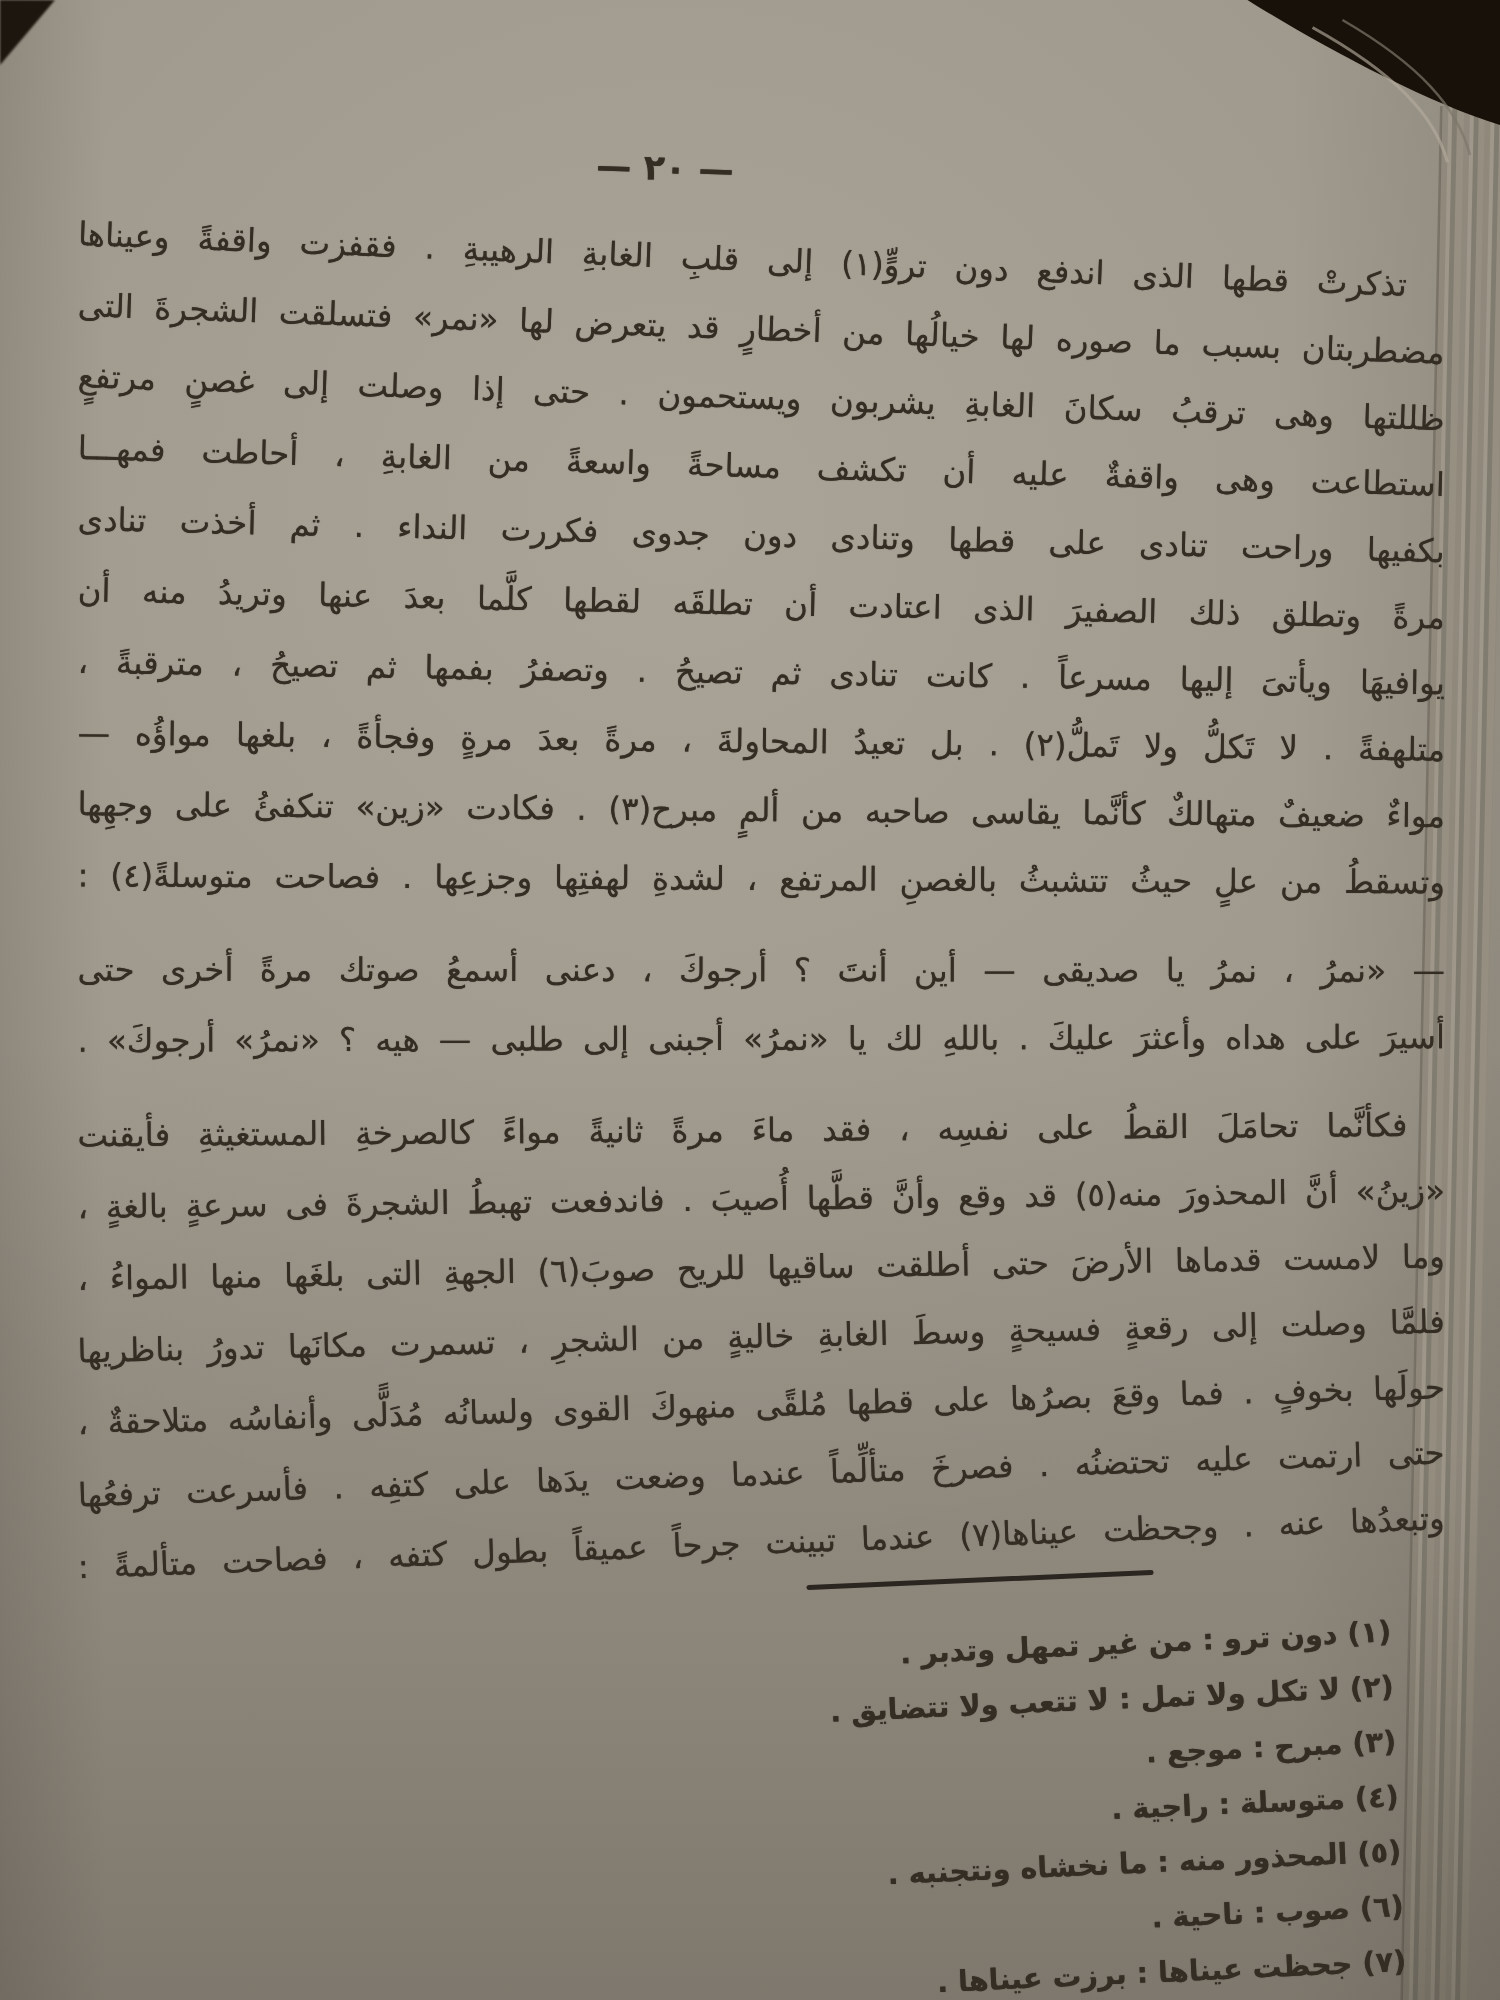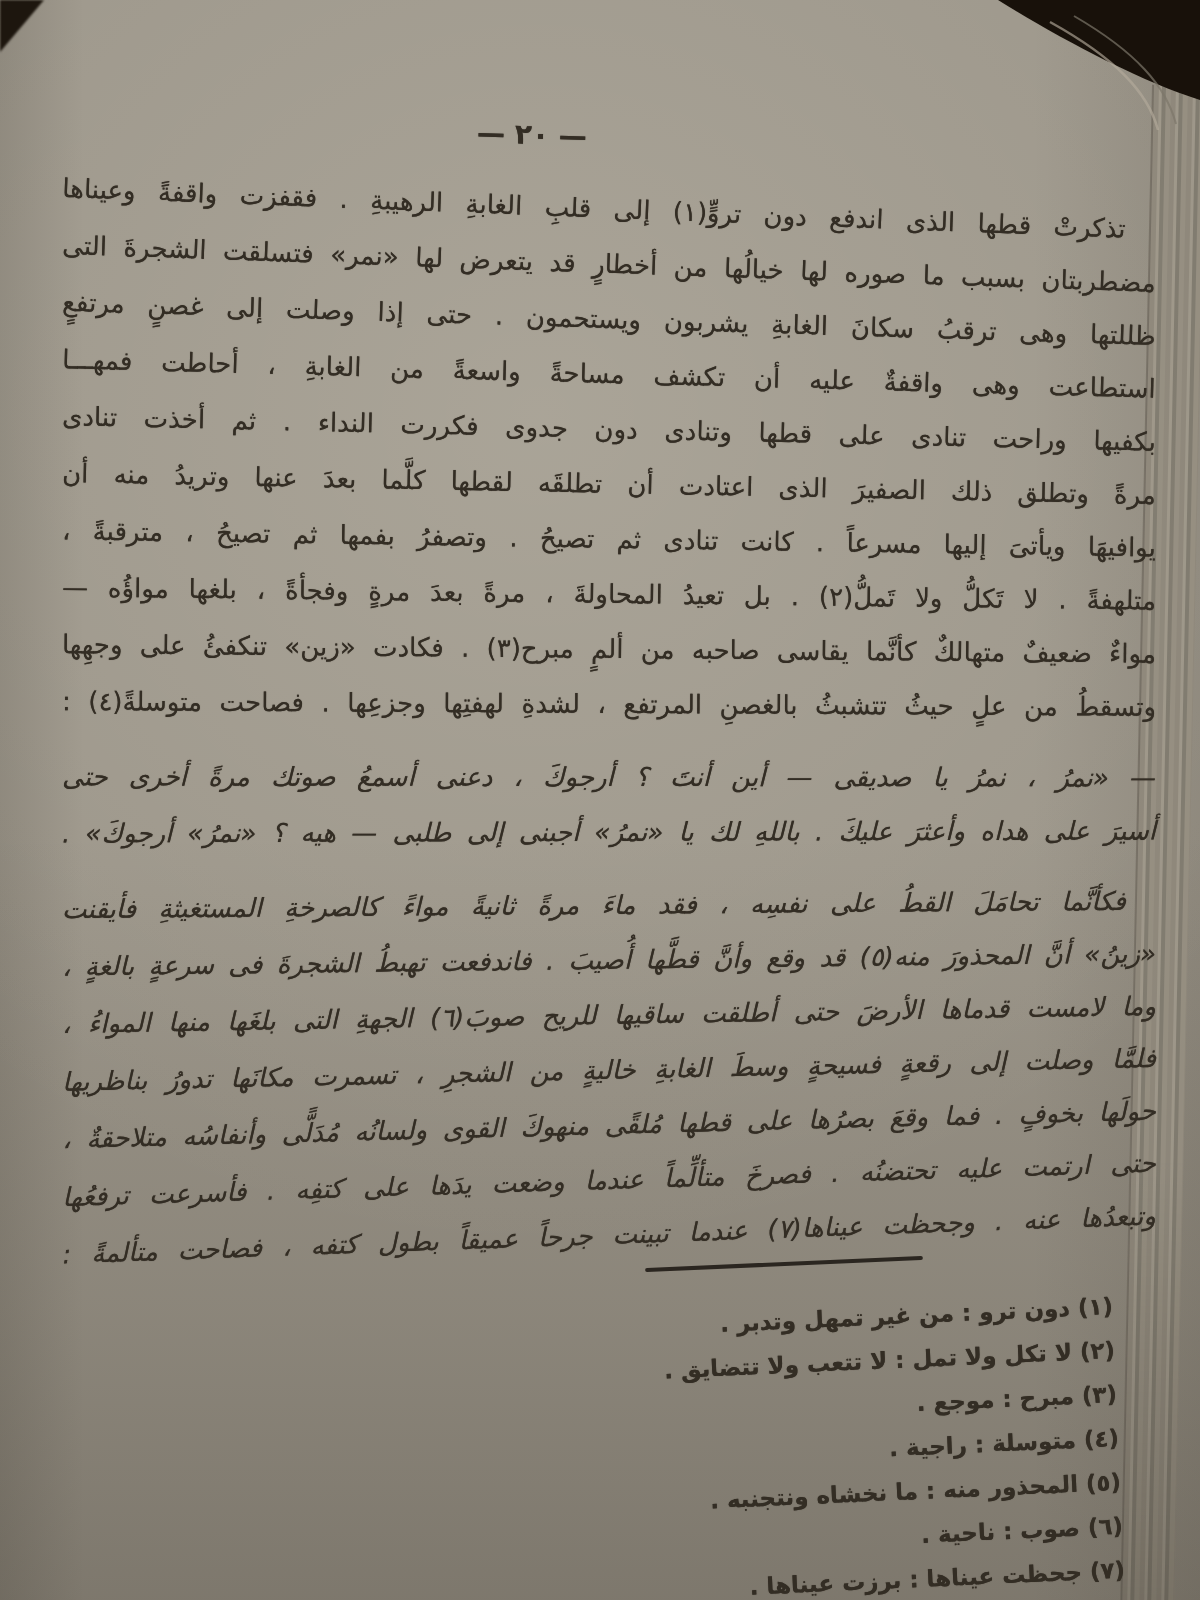--- a/index.html
+++ b/index.html
@@ -40,21 +40,21 @@
   #page-number{
     position:absolute;top:118px;left:432px;width:200px;
     text-align:center;font-size:28px;font-weight:700;letter-spacing:4px;
     transform:rotate(1.9deg);
   }
   #body-text{
     position:absolute;top:182px;left:62px;right:44px;
     direction:rtl;font-size:26px;font-weight:500;
   }
   .para{margin:0;padding:0;}
-  .para + .para{margin-top:18px;font-style:italic;}
+  .para + .para{margin-top:18px;}
   .line{
     line-height:55px;height:55px;
     text-align:justify;text-align-last:justify;
     transform:rotate(var(--r,0deg));
     white-space:normal;overflow:visible;
   }
   .line.first{padding-right:30px;}
   
   #fn-rule{
     position:absolute;top:1262px;left:645px;width:278px;height:4px;

